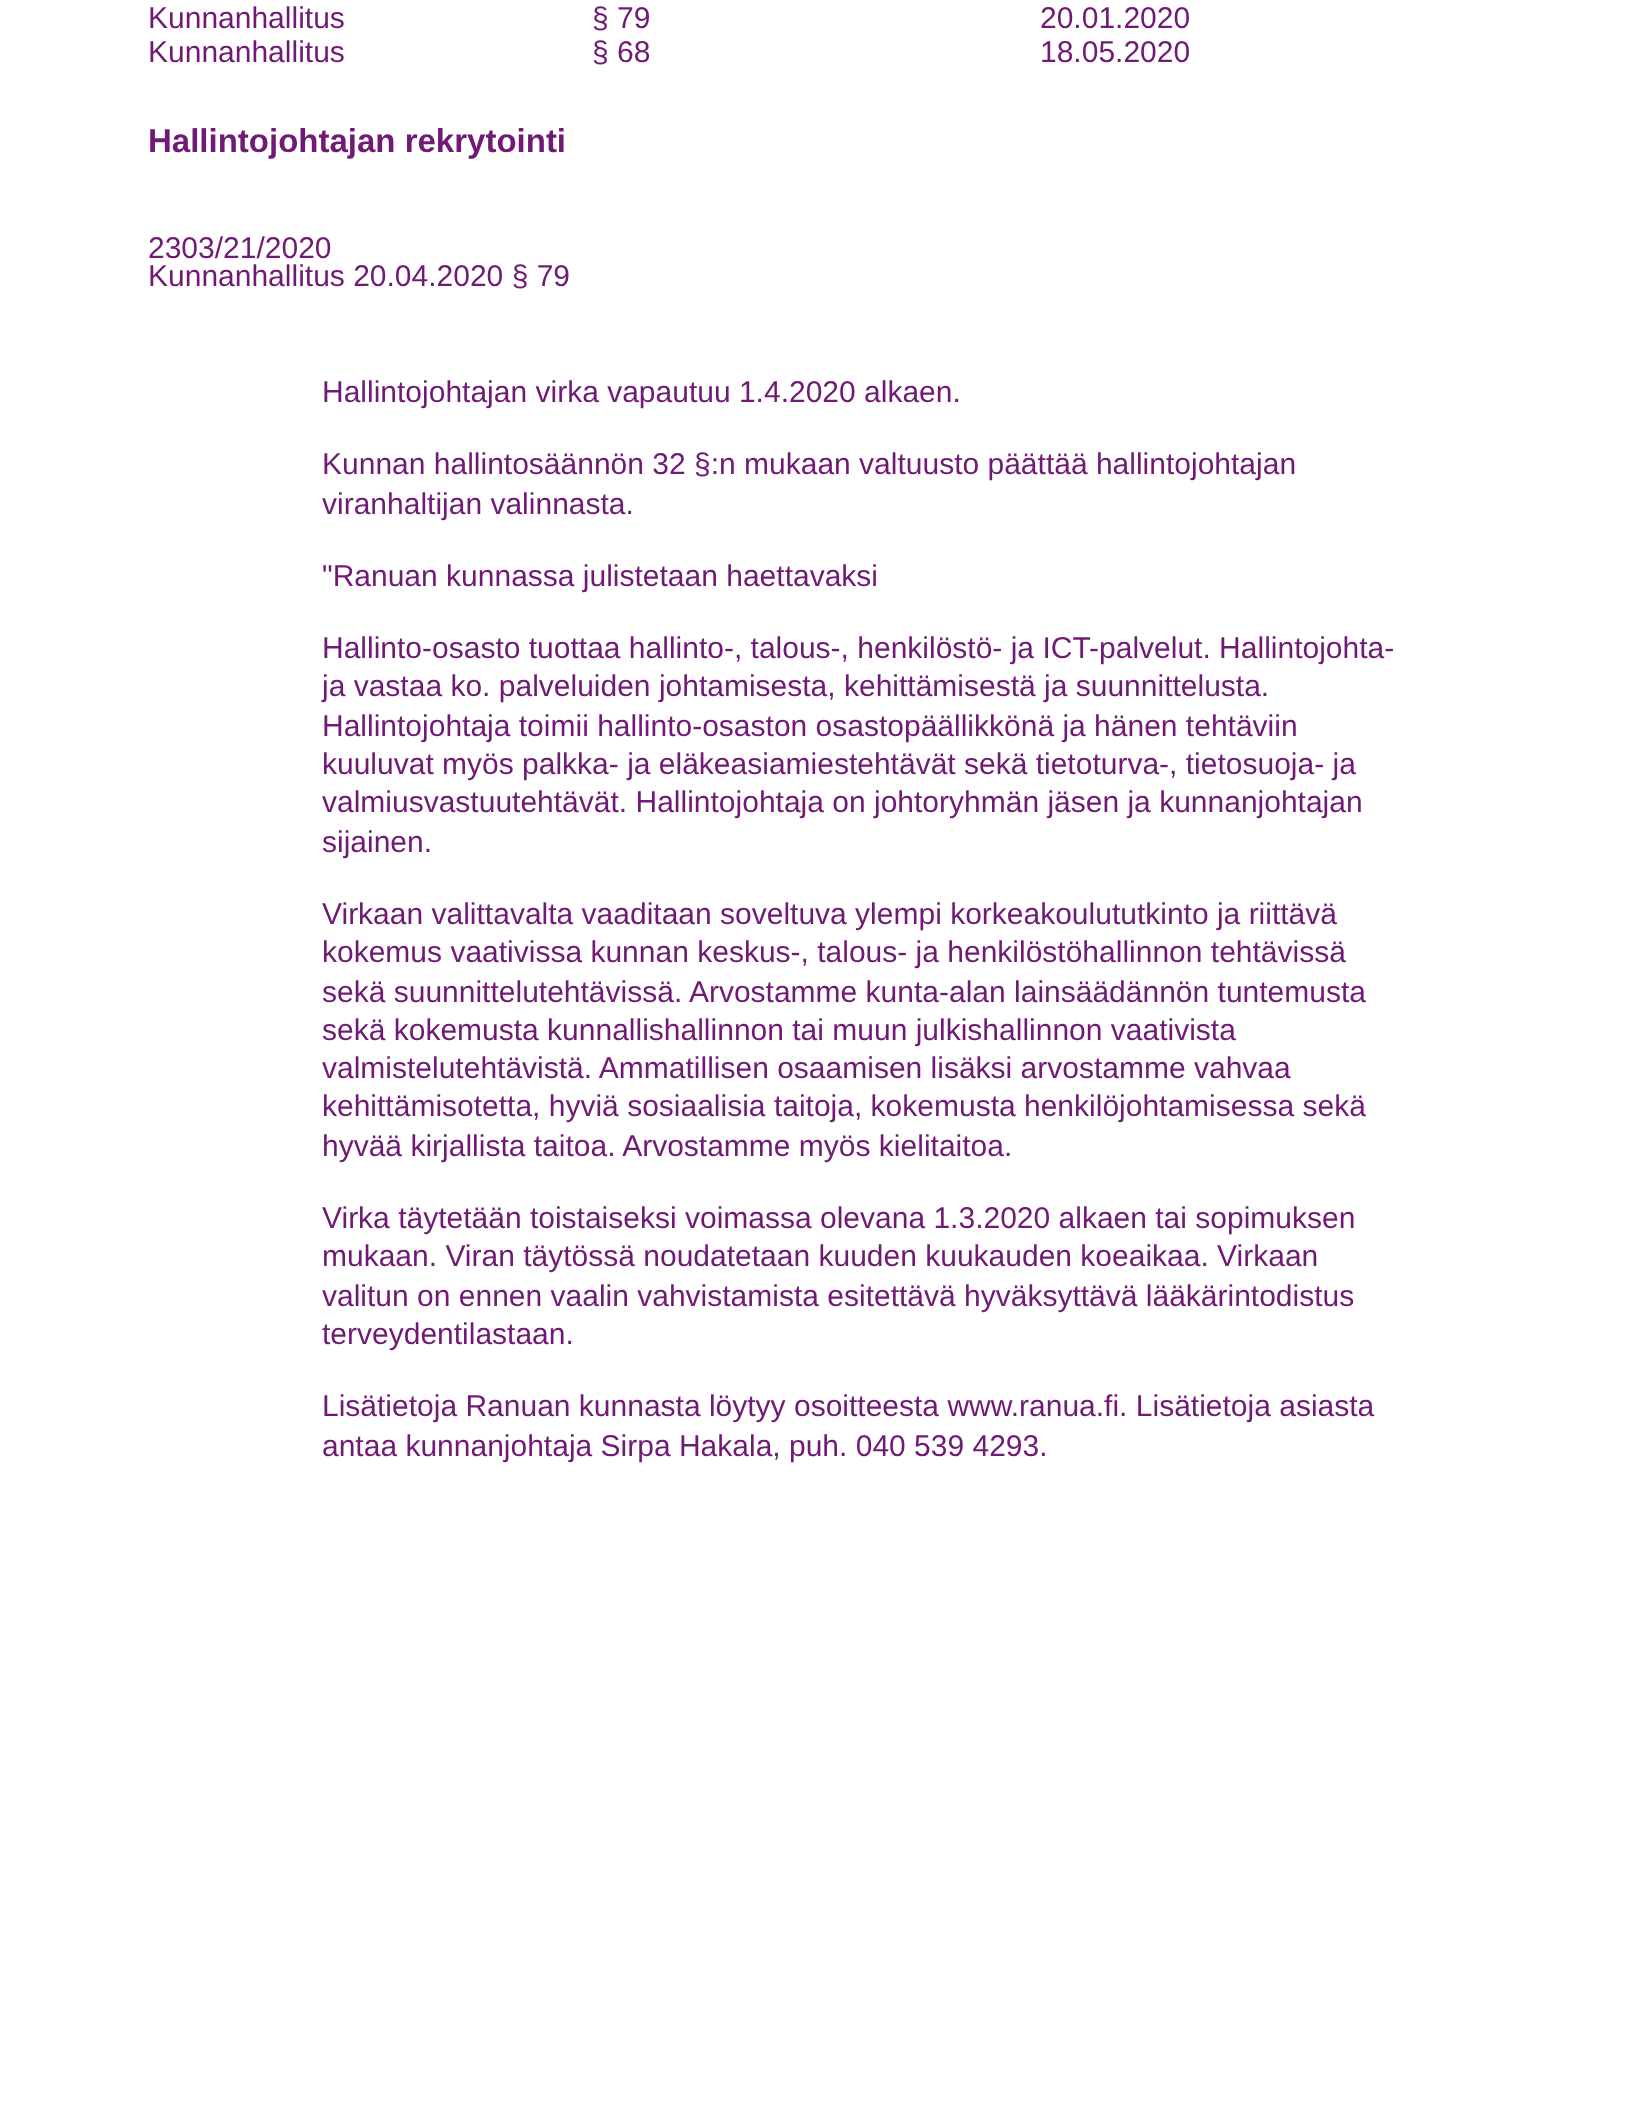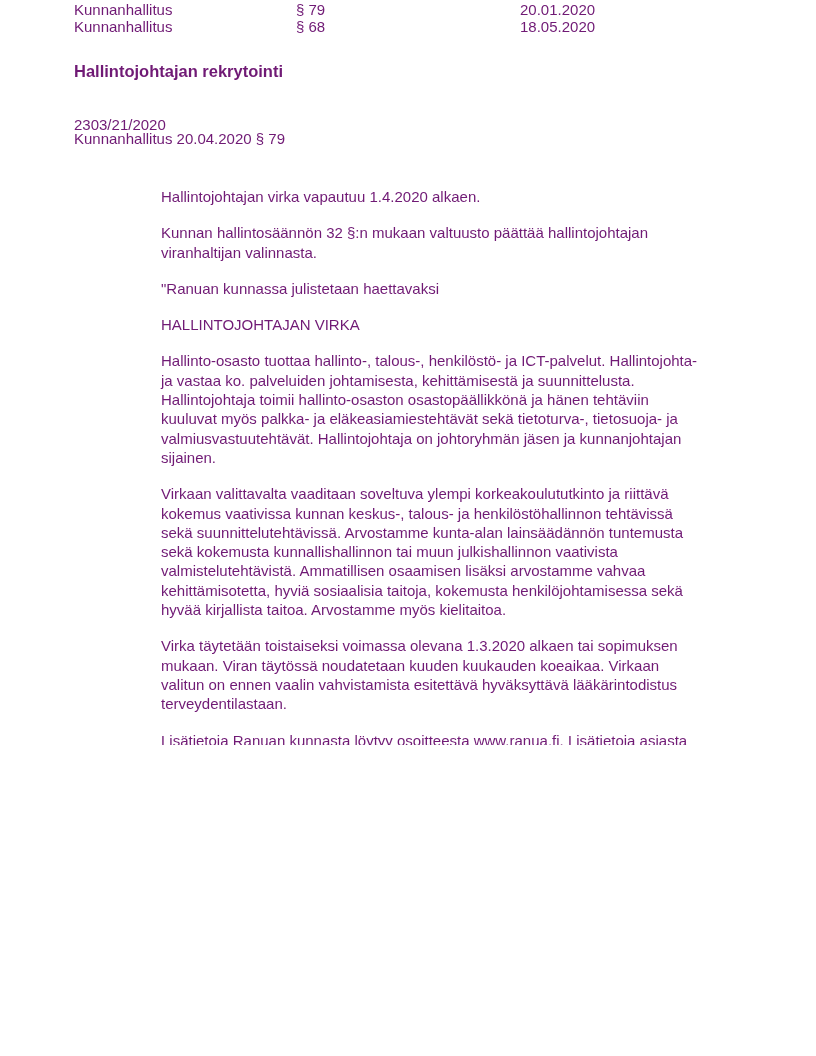--- a/index.html
+++ b/index.html
@@ -84,21 +84,20 @@
 
   <div class="case-number">2303/21/2020</div>
 
   <div class="section-heading">Kunnanhallitus 20.04.2020 § 79</div>
 
   <div class="doc-body">
     <p>Hallintojohtajan virka vapautuu 1.4.2020 alkaen.</p>
     <p>Kunnan hallintosäännön 32 §:n mukaan valtuusto päättää hallintojohtajan
 viranhaltijan valinnasta.</p>
     <p>"Ranuan kunnassa julistetaan haettavaksi</p>
-    <p>HALLINTOJOHTAJAN VIRKA</p>
     <p>Hallinto-osasto tuottaa hallinto-, talous-, henkilöstö- ja ICT-palvelut. Hallintojohta-
 ja vastaa ko. palveluiden johtamisesta, kehittämisestä ja suunnittelusta.
 Hallintojohtaja toimii hallinto-osaston osastopäällikkönä ja hänen tehtäviin
 kuuluvat myös palkka- ja eläkeasiamiestehtävät sekä tietoturva-, tietosuoja- ja
 valmiusvastuutehtävät. Hallintojohtaja on johtoryhmän jäsen ja kunnanjohtajan
 sijainen.</p>
     <p>Virkaan valittavalta vaaditaan soveltuva ylempi korkeakoulututkinto ja riittävä
 kokemus vaativissa kunnan keskus-, talous- ja henkilöstöhallinnon tehtävissä
 sekä suunnittelutehtävissä. Arvostamme kunta-alan lainsäädännön tuntemusta
 sekä kokemusta kunnallishallinnon tai muun julkishallinnon vaativista

